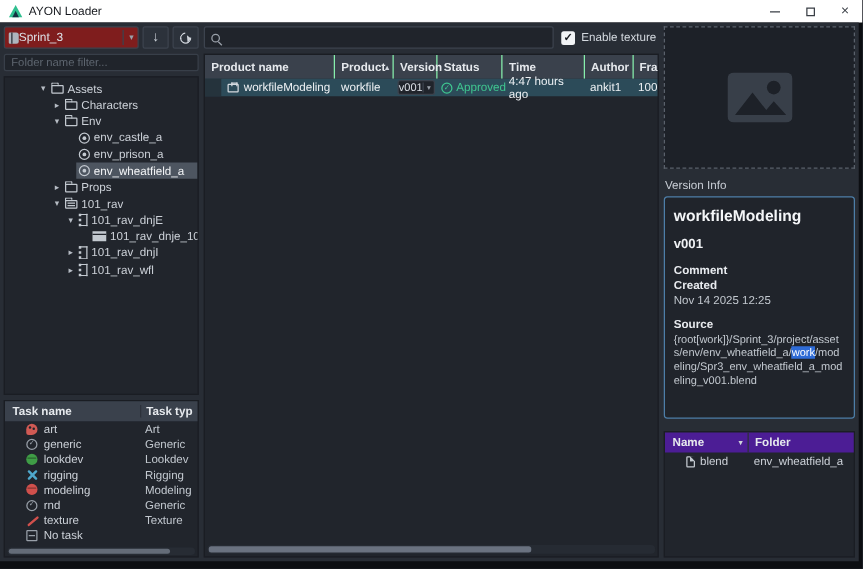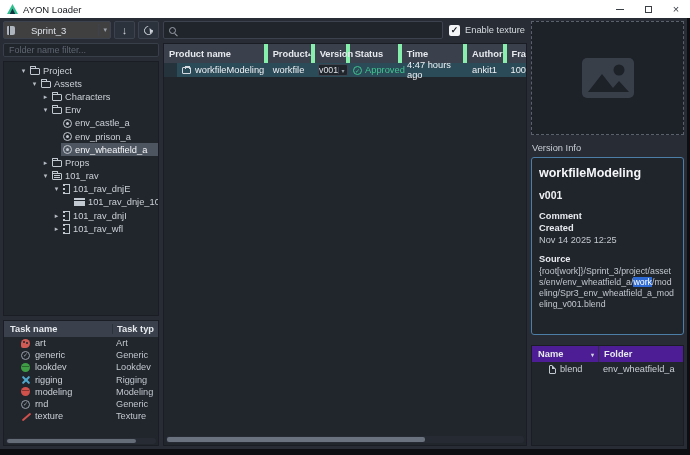--- a/index.html
+++ b/index.html
@@ -16,21 +16,21 @@
   .max-glyph { width:7px; height:7px; border:1px solid #3a3f46; display:inline-block; }
   .close-glyph { font-size:11px; line-height:11px; }
 
   
   .app { position:absolute; left:0; top:18px; width:687px; height:431px; background:#282d35; display:flex; padding:3px; gap:4px; }
   .panel { background:#21252c; }
 
   
   .left-col { width:156px; display:flex; flex-direction:column; background:transparent; }
   .toprow { display:flex; gap:3px; height:18px; }
-  .project-select { flex:1; background:#404040; border:1px solid #3c434e; border-radius:2px; display:flex; align-items:center; padding:0 3px; gap:16px; }
+  .project-select { flex:1; background:#7f1d1d; border:1px solid #3c434e; border-radius:2px; display:flex; align-items:center; padding:0 3px; gap:0; }
   .book-icon { width:8px; height:9px; background:#aeb5bd; border-radius:1px 2px 2px 1px; position:relative; }
   .book-icon::before { content:""; position:absolute; left:1.5px; top:0; width:1px; height:9px; background:#272c34; }
   .proj-label { flex:1; font-size:9.5px; color:#dde1e7; }
   .select-caret { font-size:7px; color:#9aa1aa; border-left:1px solid #3c434e; padding-left:4px; height:12px; display:flex; align-items:center; }
   .sq-btn { width:21px; height:18px; background:#2c323b; border:1px solid #3c434e; border-radius:2px; display:flex; align-items:center; justify-content:center; color:#c9ced6; }
   .dl-arrow { font-size:11px; line-height:10px; color:#cfd4db; }
   .refresh-icon { width:9px; height:9px; border:1.5px solid #cfd4db; border-radius:50%; border-top-color:transparent; transform:rotate(40deg); position:relative; }
   .refresh-icon::after { content:""; position:absolute; right:-3px; top:-2px; border:3px solid transparent; border-left-color:#cfd4db; transform:rotate(-45deg); }
 
   .filter-input { margin-top:4px; height:14px; width:100%; background:#20242b; border:1px solid #383f49; border-radius:2px; color:#dde1e7; font-size:9px; padding:0 5px; font-family:"Liberation Sans", sans-serif; }
@@ -87,21 +87,21 @@
   .search-box { flex:1; height:18px; background:#20242b; border:1px solid #3c434e; border-radius:2px; display:flex; align-items:center; padding:0 5px; gap:5px; }
   .mag-icon { width:7px; height:7px; border:1.4px solid #9aa1aa; border-radius:50%; position:relative; flex:none; }
   .mag-icon::after { content:""; position:absolute; left:5px; top:5px; width:4px; height:1.4px; background:#9aa1aa; transform:rotate(45deg); transform-origin:0 0; }
   .search-input { flex:1; background:transparent; border:none; outline:none; color:#dde1e7; font-size:9.5px; font-family:"Liberation Sans", sans-serif; }
   .grouping { display:flex; align-items:center; gap:5px; padding-right:2px; }
   .checkbox { width:11px; height:11px; background:#f2f4f6; border-radius:2px; display:flex; align-items:center; justify-content:center; color:#15181d; font-size:9px; font-weight:bold; line-height:11px; }
   .grouping-label { font-size:9.3px; color:#d5dae0; }
 
   .products { margin-top:4px; flex:1; border:1px solid #1a1d23; background:#21252c; display:flex; flex-direction:column; min-height:0; }
   .phead { height:19px; background:#3a414c; display:flex; align-items:center; font-weight:bold; font-size:9.3px; color:#e6e9ed; flex:none; }
-  .phead > div { padding-left:5px; border-right:4px solid #86efac; height:19px; display:flex; align-items:center; }
+  .phead > div { padding-left:5px; border-right:1px solid #86efac; height:19px; display:flex; align-items:center; }
   .c-name { width:108px; }
   .c-prod { width:47px; justify-content:space-between; padding-right:3px; }
   .c-ver  { width:35px; }
   .c-stat { width:54px; }
   .c-time { width:68px; }
   .c-auth { width:40px; }
   .c-fra  { flex:1; border-right:none !important; }
   .sort-arrow { font-size:6px; color:#cfd4db; }
 
   .prow { height:14px; display:flex; align-items:center; background:#2c4b59; color:#eef1f4; font-size:9.3px; }
@@ -177,27 +177,20 @@
           <span class="dl-arrow">↓</span>
         </div>
       <div class="sq-btn">
           <span class="refresh-icon"></span>
         </div>
     </div>
 
     <input class="filter-input" placeholder="Folder name filter..." style="">
 
     <div class="tree panel">
-      <div class="titem" style="padding-left:15px">
-          <span class="chev open"></span>
-          <span class="tbody">
-            <span class="i-folder"></span>
-            <span class="tlabel">Project</span>
-          </span>
-        </div>
       <div class="titem" style="padding-left:26px">
           <span class="chev open"></span>
           <span class="tbody">
             <span class="i-folder"></span>
             <span class="tlabel">Assets</span>
           </span>
         </div>
       <div class="titem" style="padding-left:37px">
           <span class="chev closed"></span>
           <span class="tbody">
@@ -323,20 +316,27 @@
             <span>rnd</span>
           </div>
           <div class="tr-type">Generic</div>
         </div>
       <div class="task-row">
           <div class="tr-name">
             <span class="ti ti-brush"></span>
             <span>texture</span>
           </div>
           <div class="tr-type">Texture</div>
+        </div>
+      <div class="task-row">
+          <div class="tr-name">
+            <span class="ti ti-notask"></span>
+            <span>No task</span>
+          </div>
+          <div class="tr-type"></div>
         </div>
       <div style="flex:1"></div>
       <div class="hscroll">
           <span class="thumb" style="width:86%"></span>
         </div>
     </div>
   </div>
 
   <div class="mid-col">
     <div class="search-row">

